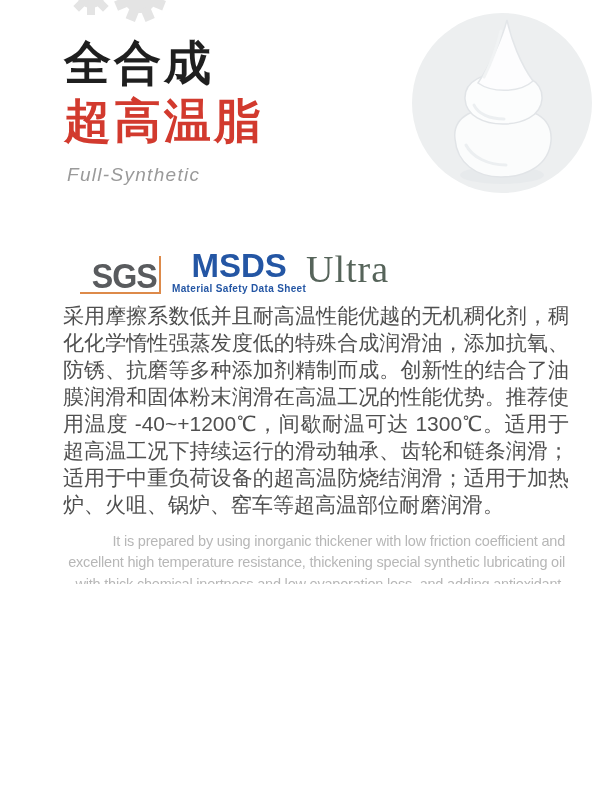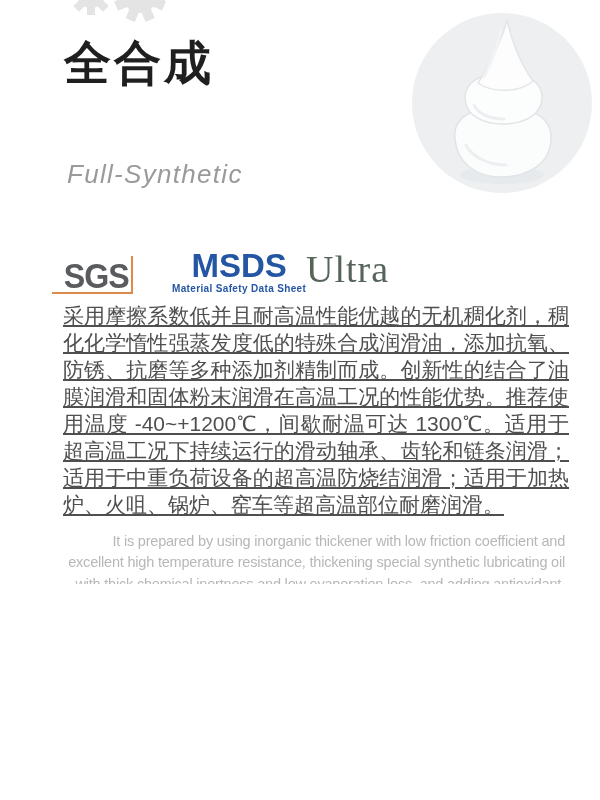--- a/index.html
+++ b/index.html
@@ -20,27 +20,27 @@
   .title-zh{
     position:absolute;left:64px;margin:0;
     font-size:47px;line-height:54px;letter-spacing:3px;font-weight:600;
     color:var(--title-black,#1f1f1f);
   }
   .title-zh.line1{top:36px;}
   .title-zh.line2{top:94px;font-weight:800;color:var(--accent-red,#d23a2e);}
   
   .subtitle{
     position:absolute;left:67px;top:160px;
-    font-style:italic;font-size:26px;line-height:29px;letter-spacing:1.3px;
+    font-style:italic;font-size:19px;line-height:29px;letter-spacing:1.3px;
     color:var(--subtitle-gray,#9a9a9a);
   }
   
   .certs{position:absolute;left:0;top:0;}
   .sgs{
-    position:absolute;left:52px;top:252px;width:81px;height:40px;
+    position:absolute;left:80px;top:252px;width:81px;height:40px;
     border-bottom:2px solid var(--sgs-accent,#dd8a4a);
   }
   .sgs .vline{position:absolute;right:0;top:4px;bottom:-2px;width:2px;background:var(--sgs-accent,#dd8a4a);}
   .sgs .txt{
     position:absolute;right:4px;bottom:-4px;
     font-size:35px;font-weight:700;letter-spacing:-1px;line-height:40px;
     color:var(--sgs-gray,#595b5e);transform:scale(.92,1);transform-origin:right bottom;
   }
   .msds{position:absolute;left:172px;top:249px;text-align:center;}
   .msds .txt{
@@ -55,21 +55,21 @@
   .rohs{
     position:absolute;left:306px;top:248px;
     font-family:"Liberation Serif",serif;
     font-size:38px;line-height:42px;letter-spacing:1px;
     color:var(--rohs-green,#56645a);
   }
   
   .desc-zh{
     position:absolute;left:63px;top:302px;width:506px;margin:0;
     font-size:21px;line-height:27px;color:var(--zh-text,#4f4f4f);
-    text-align:justify;text-justify:inter-ideograph;text-decoration:underline;
+    text-align:justify;text-justify:inter-ideograph;
   }
   .desc-en{
     position:absolute;left:63px;top:531px;width:502px;margin:0;
     font-size:14.5px;line-height:21.4px;letter-spacing:-.2px;
     color:var(--en-text,#b7b7b7);text-align:right;
   }
 </style>
 </head>
 <body>
 
@@ -119,20 +119,21 @@
 
       <path d="M63 3 C 58 22, 46 48, 34 66 C 48 76, 76 76, 89 64 C 76 46, 67 22, 63 3 Z" fill="#fdfdfe" stroke="#e3e6e9" stroke-width="1.5"></path>
 
       <path d="M30 88 C 34 97, 46 102, 60 102" fill="none" stroke="#eceff1" stroke-width="3" stroke-linecap="round"></path>
       <path d="M22 128 C 28 140, 44 148, 62 148" fill="none" stroke="#eceff1" stroke-width="3" stroke-linecap="round"></path>
       <path d="M57 14 C 53 30, 46 48, 40 60" fill="none" stroke="#f1f3f4" stroke-width="3" stroke-linecap="round"></path>
     </svg>
   </div>
 
   <h1 class="title-zh line1">全合成</h1>
+  <h1 class="title-zh line2">超高温脂</h1>
 
   <div class="subtitle">
     <div>Full-Synthetic</div>
   </div>
 
   <div class="certs">
     <div class="sgs">
       <span class="vline"></span>
       <span class="txt">SGS</span>
     </div>

